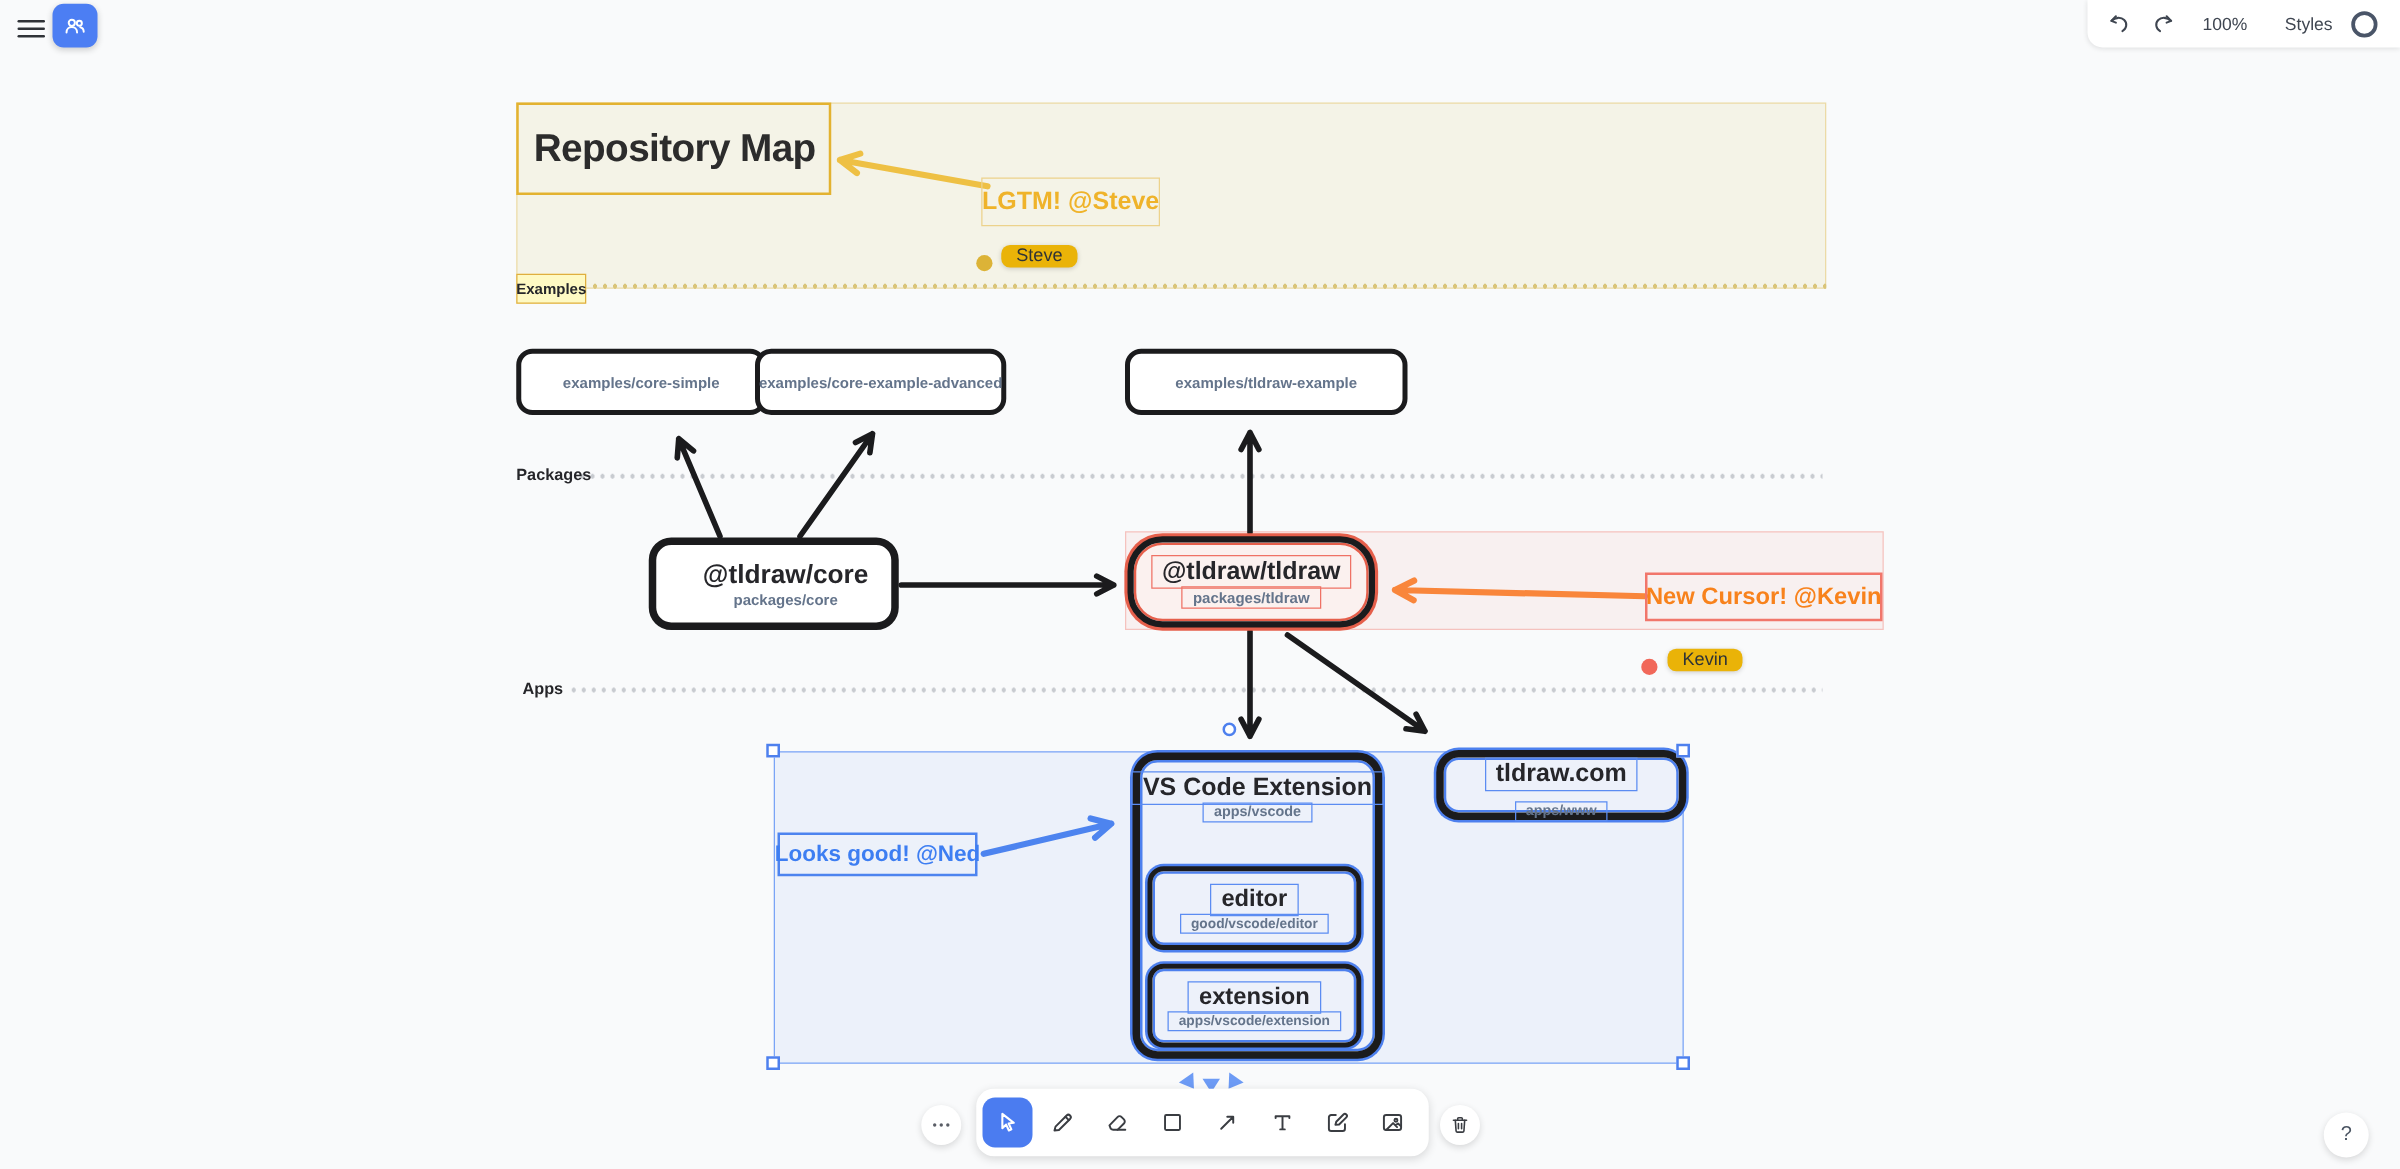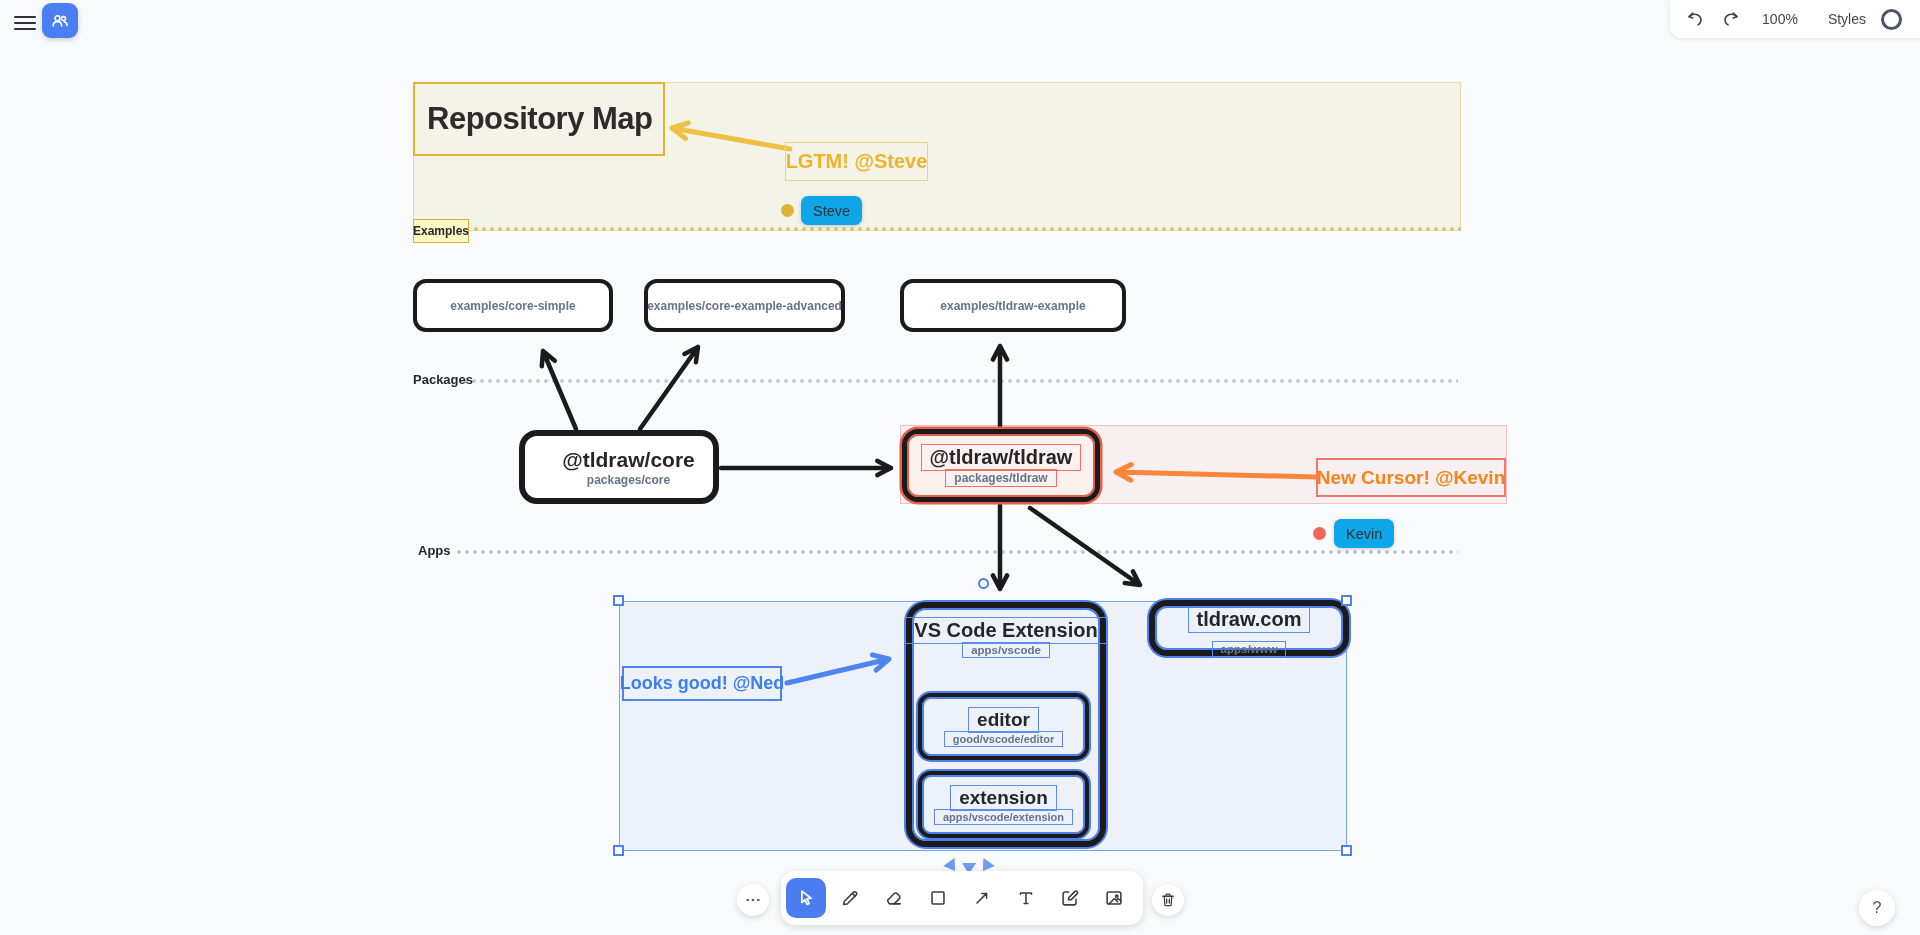--- a/index.html
+++ b/index.html
@@ -52,21 +52,21 @@
 
   .title-box { left:413px; top:82px; width:252px; height:74px; border:2px solid #e3b230; z-index:3;
     display:flex; align-items:center; padding-left:12px; }
   .title-box .t { font-size:31px; font-weight:bold; color:#2c2c2c; letter-spacing:-.5px; white-space:nowrap; }
 
   .note { z-index:4; display:flex; align-items:center; justify-content:center; font-weight:bold; white-space:nowrap; }
   .note-steve { left:785px; top:142px; width:143px; height:39px; border:1.5px solid #ecd28c; color:#efb32a; font-size:20px; }
   .note-kevin { left:1316px; top:458px; width:190px; height:39px; border:2px solid #f1766b; color:#f8821c; font-size:19px; }
   .note-ned   { left:622px; top:666px; width:160px; height:35px; border:2px solid #4d84ef; color:#3d7ef2; font-size:18px; }
 
-  .cursor-pill { background:#0ea5e9; border-radius:7px; box-shadow:0 1px 4px rgba(0,0,0,.18); height:29px;
+  .cursor-pill { background:#eab308; border-radius:7px; box-shadow:0 1px 4px rgba(0,0,0,.18); height:18px;
     display:flex; align-items:center; padding:0 12px; font-size:14.5px; color:#2f3336; z-index:5;justify-content:flex-end; }
   .cursor-dot { width:13px; height:13px; border-radius:50%; z-index:5; }
 
   .clone-tri { width:0; height:0; z-index:5; }
 
   
   .dock-circle { width:32px; height:32px; border-radius:50%; background:#fff; border:none;
     box-shadow:0 2px 6px rgba(0,0,0,.14); display:flex; align-items:center; justify-content:center; cursor:pointer; z-index:10; }
   .dock { left:781px; top:871px; width:362px; height:54px; background:#fff; border-radius:14px;
     box-shadow:0 2px 8px rgba(0,0,0,.14); display:flex; align-items:center; padding:0 5px; gap:4px; z-index:10; }
@@ -148,33 +148,33 @@
   <span>LGTM! @Steve</span>
 </div>
 <span class="abs cursor-dot" style="left:781px; top:204px; background:#dcb337;"></span>
 <div class="abs cursor-pill" style="left:801px; top:196px;">
   <span>Steve</span>
 </div>
 
 <div class="abs node" style="left:413px; top:279px; width:200px; height:53px;">
   <span class="t2" style="font-size:12px;">examples/core-simple</span>
 </div>
-<div class="abs node" style="left:644px; top:279px; width:201px; height:53px;">
+<div class="abs node" style="left:604px; top:279px; width:201px; height:53px;">
   <span class="t2" style="font-size:12px;">examples/core-example-advanced</span>
 </div>
 <div class="abs node" style="left:900px; top:279px; width:226px; height:53px;">
   <span class="t2" style="font-size:12px;">examples/tldraw-example</span>
 </div>
 
 <div class="abs node" style="left:519px; top:430px; width:200px; height:74px; border-width:6px; border-radius:18px; gap:1px;padding-left:19px;">
   <span class="t1" style="font-size:21px;">@tldraw/core</span>
   <span class="t2" style="font-size:12px;">packages/core</span>
 </div>
 
-<div class="abs node sel-red" style="left:902px; top:429px; width:198px; height:73px; border-width:5px; border-radius:16px; gap:0;text-align:center;">
+<div class="abs node sel-red" style="left:902px; top:429px; width:198px; height:73px; border-width:5px; border-radius:28px; gap:0;text-align:center;">
   <span class="t1 trect-red" style="font-size:20px;">@tldraw/tldraw</span>
   <span class="t2 trect-red" style="font-size:12px; margin-top:-2px;">packages/tldraw</span>
 </div>
 
 <div class="abs note note-kevin">
   <span>New Cursor! @Kevin</span>
 </div>
 <span class="abs cursor-dot" style="left:1313px; top:527px; background:#f1685a;"></span>
 <div class="abs cursor-pill" style="left:1334px; top:519px;">
   <span>Kevin</span>

